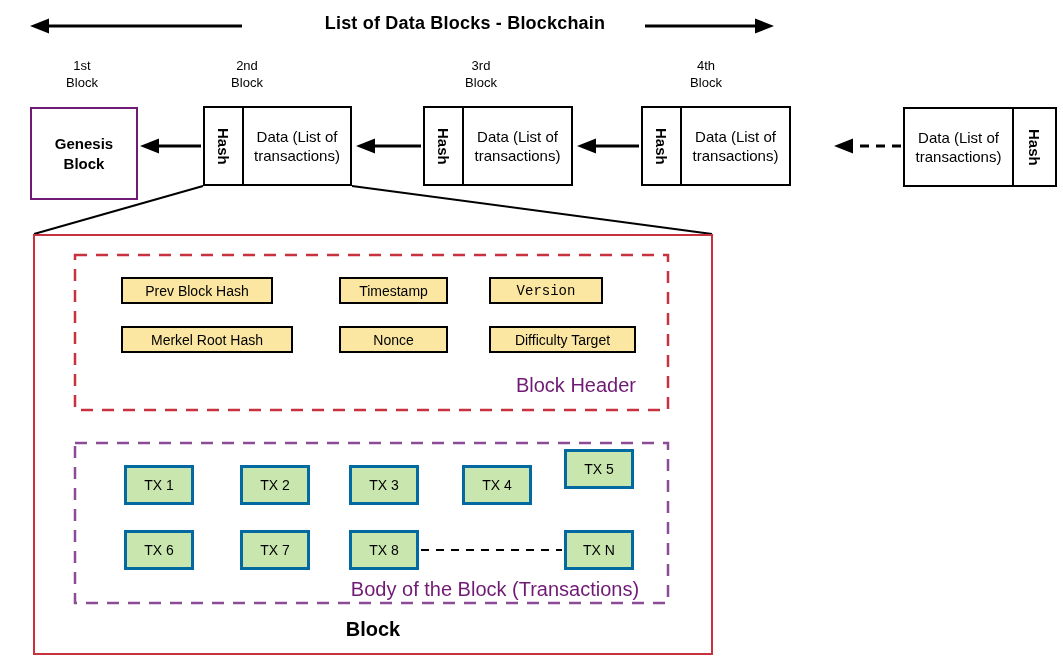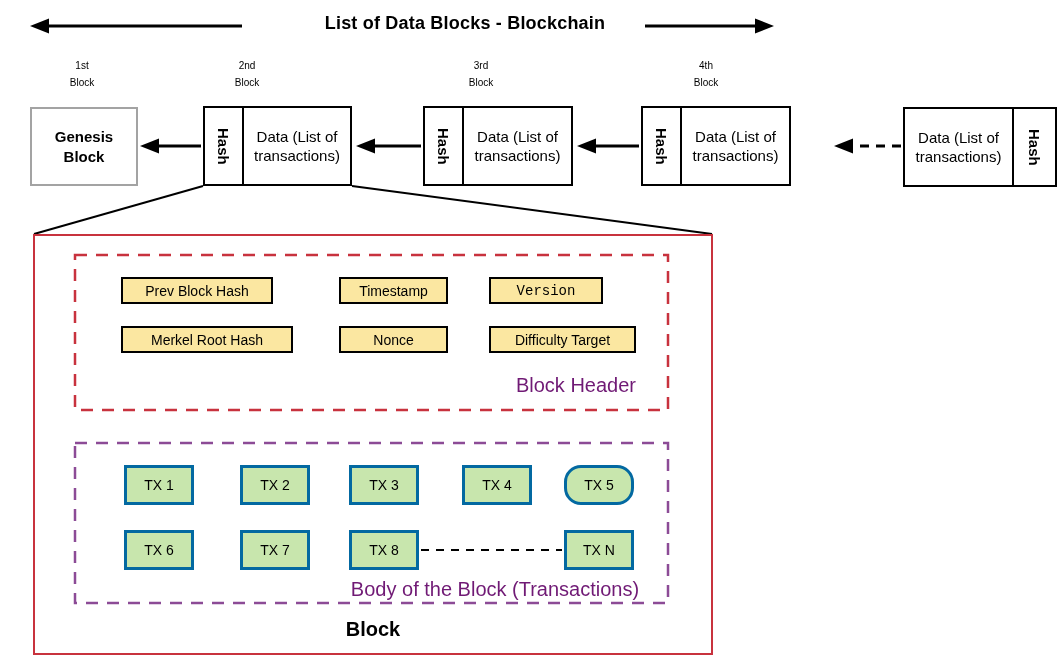--- a/index.html
+++ b/index.html
@@ -8,39 +8,39 @@
     font-family:"Liberation Sans", sans-serif;color:#000;
   }
   .abs{position:absolute;}
   .pre{white-space:pre-line;}
   #overlay{position:absolute;left:0;top:0;width:1063px;height:660px;}
   .title{
     left:0;top:13px;width:856px;text-align:center;
     font-size:18px;font-weight:bold;letter-spacing:.2px;padding-left:37px;
   }
   .pos-label{
-    width:80px;top:57px;text-align:center;font-size:10px;line-height:17px;
+    width:80px;top:57px;text-align:center;font-size:13px;line-height:17px;
   }
   .blockbox{
     border:2px solid #000;background:#fff;display:flex;align-items:stretch;
     box-sizing:border-box;
   }
   .hash-cell{
     width:39px;display:flex;align-items:center;justify-content:center;
     font-weight:bold;font-size:15px;box-sizing:border-box;
   }
   .hash-cell span{writing-mode:vertical-rl;}
   .hash-left{border-right:2px solid #000;}
   .hash-right{border-left:2px solid #000;width:43px;}
   .data-cell{
     flex:1;display:flex;align-items:center;justify-content:center;
     font-size:15px;line-height:19px;text-align:center;padding:10px;
   }
   .genesis{
-    left:30px;top:107px;width:108px;height:79px;border:2px solid #a3a3a3;
+    left:30px;top:107px;width:108px;height:93px;border:2px solid #701a75;
     display:flex;align-items:center;justify-content:center;text-align:center;
     font-size:15px;font-weight:bold;line-height:20px;box-sizing:border-box;
   }
   .field{
     height:27px;background:#FBE7A1;border:2px solid #000;box-sizing:border-box;
     display:flex;align-items:center;justify-content:center;font-size:14px;
   }
   .tx{
     width:70px;height:40px;background:#C8E6AD;border:3px solid #0369a1;
     box-sizing:border-box;display:flex;align-items:center;justify-content:center;
@@ -149,21 +149,21 @@
   <div class="abs field" style="left:121px;top:326px;width:172px;">Merkel Root Hash</div>
   <div class="abs field" style="left:339px;top:326px;width:109px;">Nonce</div>
   <div class="abs field" style="left:489px;top:326px;width:147px;">Difficulty Target</div>
 
   <div class="abs red-label" style="left:440px;top:374px;width:196px;text-align:right;">Block Header</div>
 
   <div class="abs tx" style="left:124px;top:465px;">TX 1</div>
   <div class="abs tx" style="left:240px;top:465px;">TX 2</div>
   <div class="abs tx" style="left:349px;top:465px;">TX 3</div>
   <div class="abs tx" style="left:462px;top:465px;">TX 4</div>
-  <div class="abs tx" style="left:564px;top:465px;border-radius:17px;">TX 5</div>
+  <div class="abs tx" style="left:564px;top:449px;">TX 5</div>
 
   <div class="abs tx" style="left:124px;top:530px;">TX 6</div>
   <div class="abs tx" style="left:240px;top:530px;">TX 7</div>
   <div class="abs tx" style="left:349px;top:530px;">TX 8</div>
   <div class="abs tx" style="left:564px;top:530px;">TX N</div>
 
   <div class="abs red-label" style="left:350px;top:578px;width:290px;text-align:center;">Body of the Block (Transactions)</div>
 
   <div class="abs block-caption">Block</div>
 

